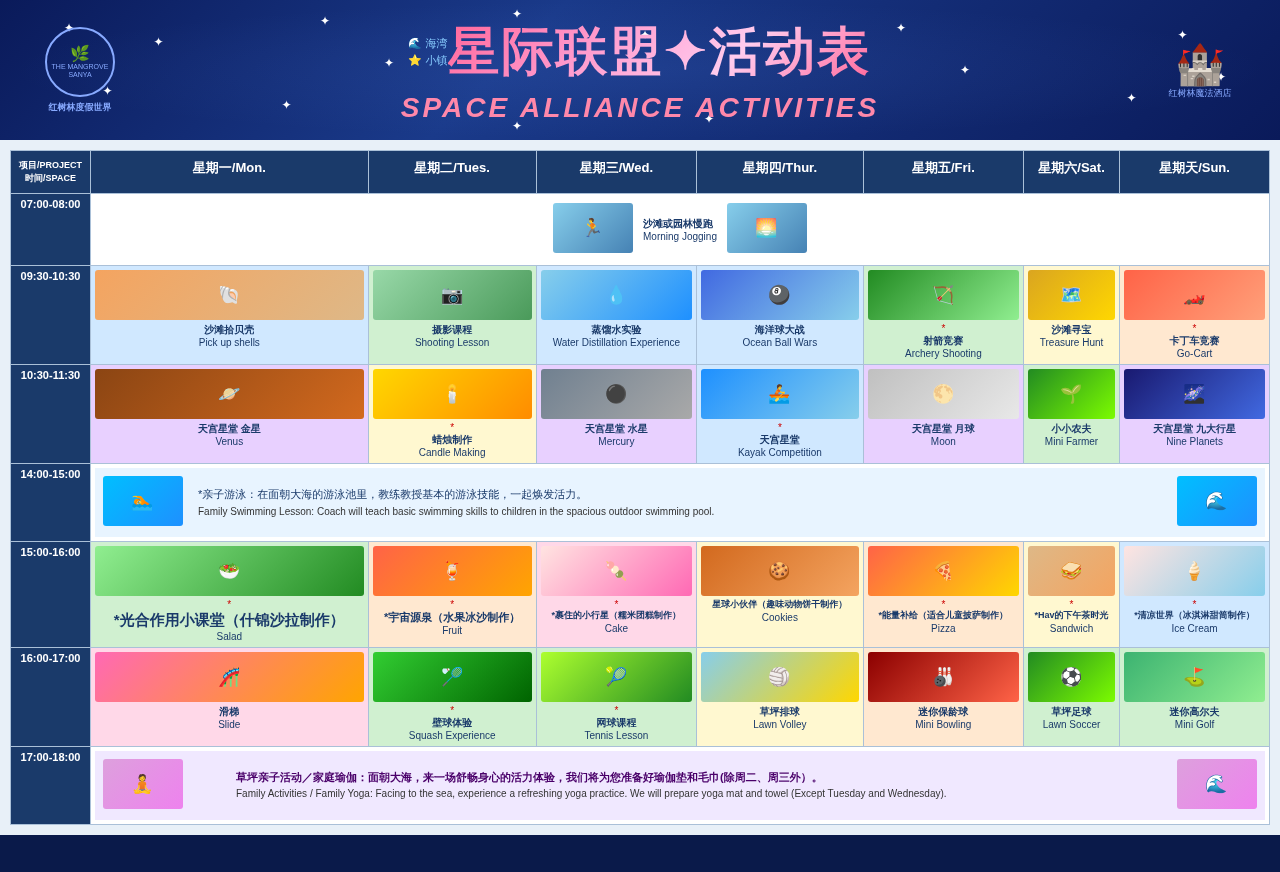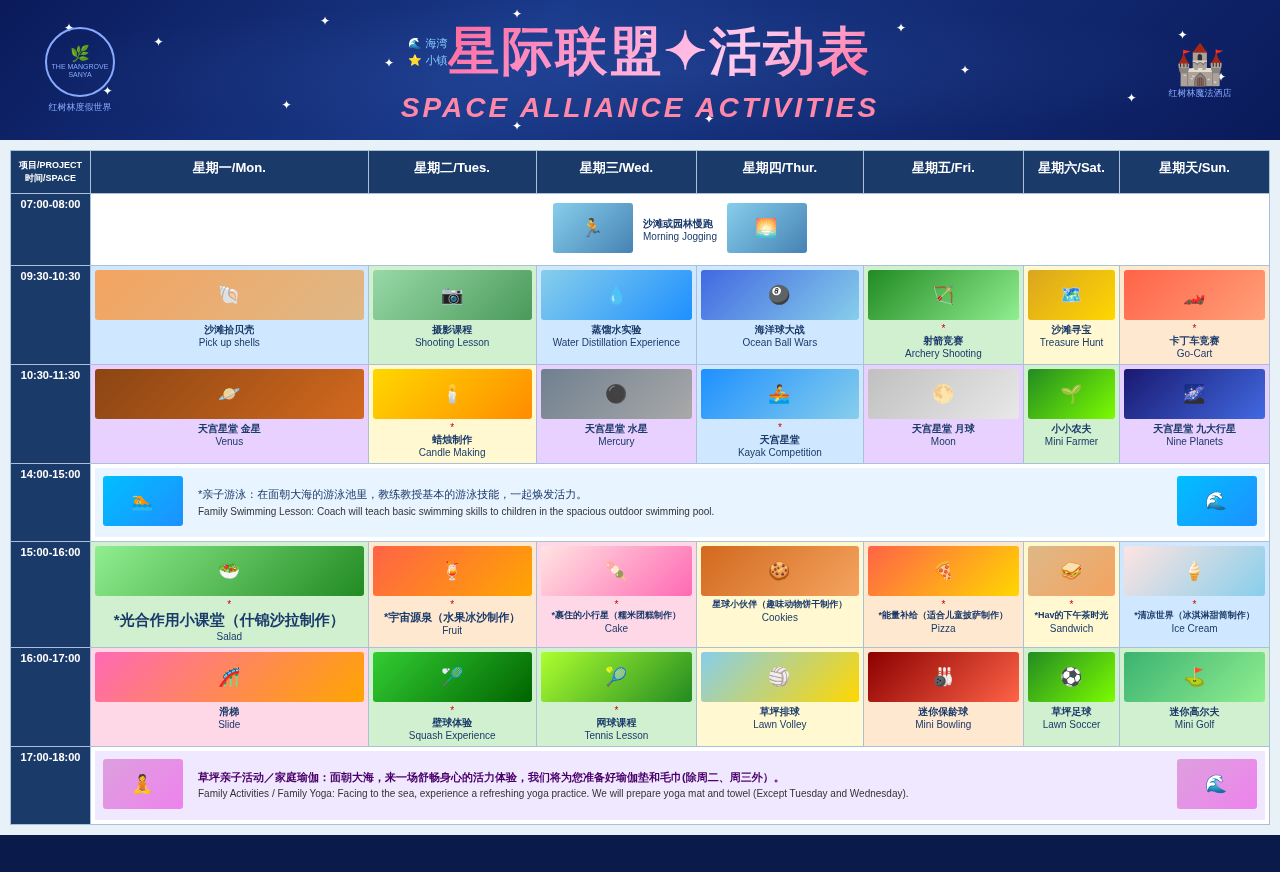--- a/index.html
+++ b/index.html
@@ -45,20 +45,21 @@
       color: #88aaff;
       font-size: 8px;
       text-align: center;
       line-height: 1.2;
     }
     .header-left-logo .logo-text {
       color: #88aaff;
       font-size: 9px;
       text-align: center;
       line-height: 1.3;
+      font-weight: bold;
     }
     .header-center {
       flex: 1;
       text-align: center;
       z-index: 1;
     }
     .header-title-cn {
       font-size: 52px;
       font-weight: 900;
       background: linear-gradient(135deg, #ff6699, #ff99cc, #ffccee, #ff6699);
@@ -512,21 +513,21 @@
         </td>
       </tr>
 
       <tr>
         <td class="time-col">
           <div>17:00-18:00</div>
         </td>
         <td colspan="7">
           <div style="display:flex;align-items:center;gap:15px;padding:8px;background:#f0e8ff;">
             <div class="activity-thumb thumb-yoga" style="width:80px;flex-shrink:0;">🧘</div>
-            <div style="flex:1;">
+            <div style="flex:1;margin-left:38px;">
               <div style="font-size:11px;font-weight:bold;color:#4a006a;line-height:1.6;">
                 <span>草坪亲子活动／家庭瑜伽：面朝大海，来一场舒畅身心的活力体验，我们将为您准备好瑜伽垫和毛巾(除周二、周三外）。</span>
               </div>
               <div style="font-size:10px;color:#333;line-height:1.5;">
                 <span>Family Activities / Family Yoga: Facing to the sea, experience a refreshing yoga practice. We will prepare yoga mat and towel (Except Tuesday and Wednesday).</span>
               </div>
             </div>
             <div class="activity-thumb thumb-yoga" style="width:80px;flex-shrink:0;">🌊</div>
           </div>
         </td>

